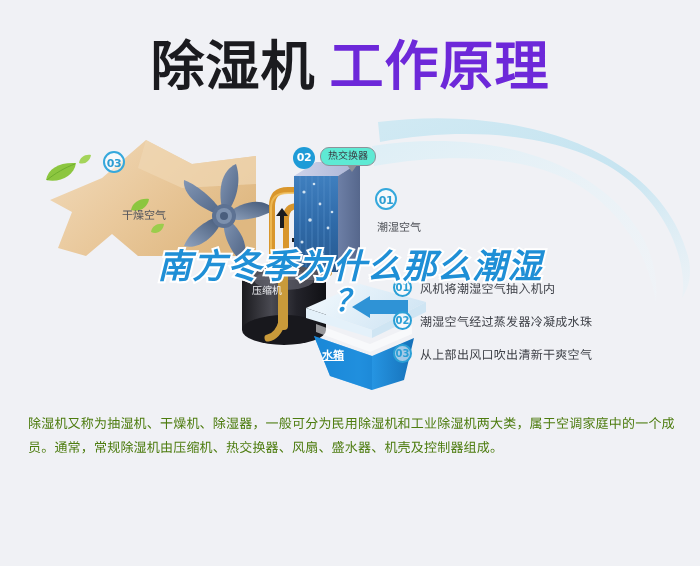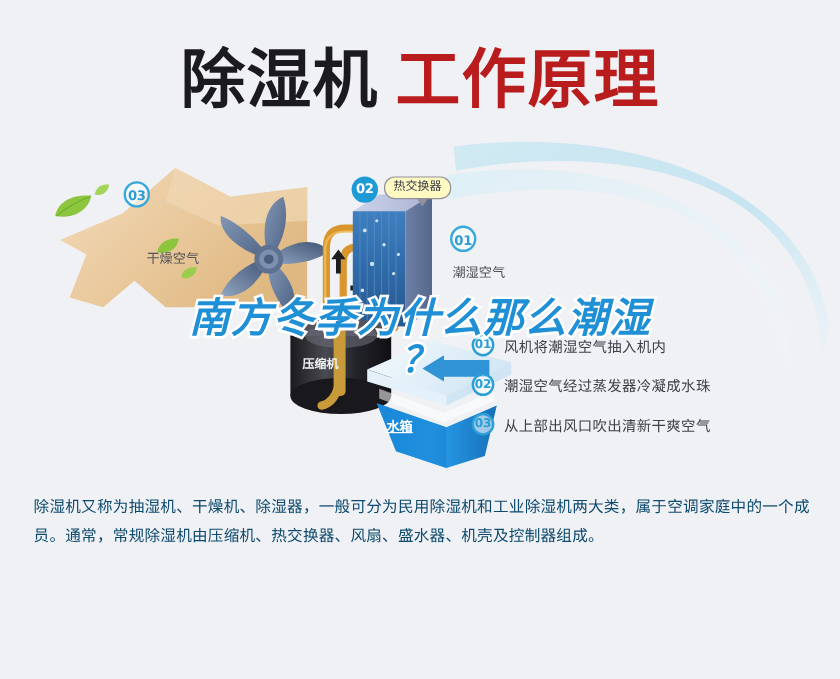--- a/index.html
+++ b/index.html
@@ -18,21 +18,21 @@
     position:absolute;left:0;top:22px;width:700px;
     text-align:center;white-space:nowrap;
   }
   .title-a,.title-b{
     font-size:54px;font-weight:700;letter-spacing:1px;
     font-family:"DejaVu Sans","Liberation Sans",sans-serif;
     vertical-align:baseline;
     text-align:right;
   }
   .title-a{color:#1b1b1f;}
-  .title-b{color:#b91c1c;margin-left:14px;}
+  .title-b{color:#6d28d9;margin-left:14px;}
 
   
   .stage{position:absolute;left:0;top:110px;width:700px;height:290px;}
 
   
   .swoosh{position:absolute;left:370px;top:6px;width:330px;height:210px;overflow:hidden;}
 
   
   .dry-arrow{position:absolute;left:42px;top:28px;width:215px;height:125px;}
 
@@ -72,37 +72,37 @@
   .badge-solid{background:#1e9bd7;color:#fff;}
 
   .badge-03{left:103px;top:41px;}
   .badge-02{left:293px;top:37px;}
   .badge-01{left:375px;top:78px;}
 
   
   .callout{
     position:absolute;left:320px;top:37px;
     padding:2px 7px 3px;border:1.4px solid #8f9299;border-radius:9px;
-    background:#fef9c3;color:#3c3f46;font-size:10px;line-height:12px;
+    background:#5eead4;color:#3c3f46;font-size:10px;line-height:12px;
     white-space:nowrap;
   }
   .callout:after{
     content:"";position:absolute;left:26px;top:100%;
     border-left:5px solid transparent;border-right:5px solid transparent;
     border-top:7px solid #8f9299;
   }
 
   
   .ill-label{
     position:absolute;font-size:11px;color:#4b4e55;white-space:nowrap;
     font-weight:400;
   }
   .lbl-dry{left:122px;top:96px;color:#54565c;}
   .lbl-moist{left:377px;top:108px;color:#4e5157;}
-  .lbl-comp{left:252px;top:185px;color:#f0f1f5;font-size:10px;font-weight:700;}
+  .lbl-comp{left:252px;top:172px;color:#f0f1f5;font-size:10px;font-weight:400;}
   .lbl-tank{left:322px;top:236px;color:#ffffff;font-size:11px;font-weight:700;text-decoration:underline;}
 
   
   .legend{position:absolute;left:393px;top:276px;width:300px;}
   .legend-row{
     display:flex;align-items:center;margin-bottom:11px;height:22px;
   }
   .legend-badge{
     width:19px;height:19px;border-radius:50%;border:2px solid #2a9fd6;
     box-sizing:border-box;color:#2a9fd6;font-size:10px;font-weight:700;
@@ -123,21 +123,21 @@
     font-family:"DejaVu Sans","Liberation Sans",sans-serif;
     -webkit-text-stroke:4px #ffffff;
     paint-order:stroke fill;
     text-shadow:0 2px 0 rgba(255,255,255,.9);
   }
   .overlay-line.q{font-size:30px;line-height:30px;}
 
   
   .copy{position:absolute;left:28px;top:412px;width:650px;}
   .copy p{
-    margin:0 0 16px;font-size:13px;line-height:24px;color:#0c4a6e;
+    margin:0 0 16px;font-size:13px;line-height:24px;color:#4d7c0f;
     letter-spacing:.2px;
     font-family:"DejaVu Sans","Liberation Sans",sans-serif;
   }
   .copy p:last-child{margin-bottom:0;}
 </style>
 </head>
 <body>
 
 <div class="page">
 

